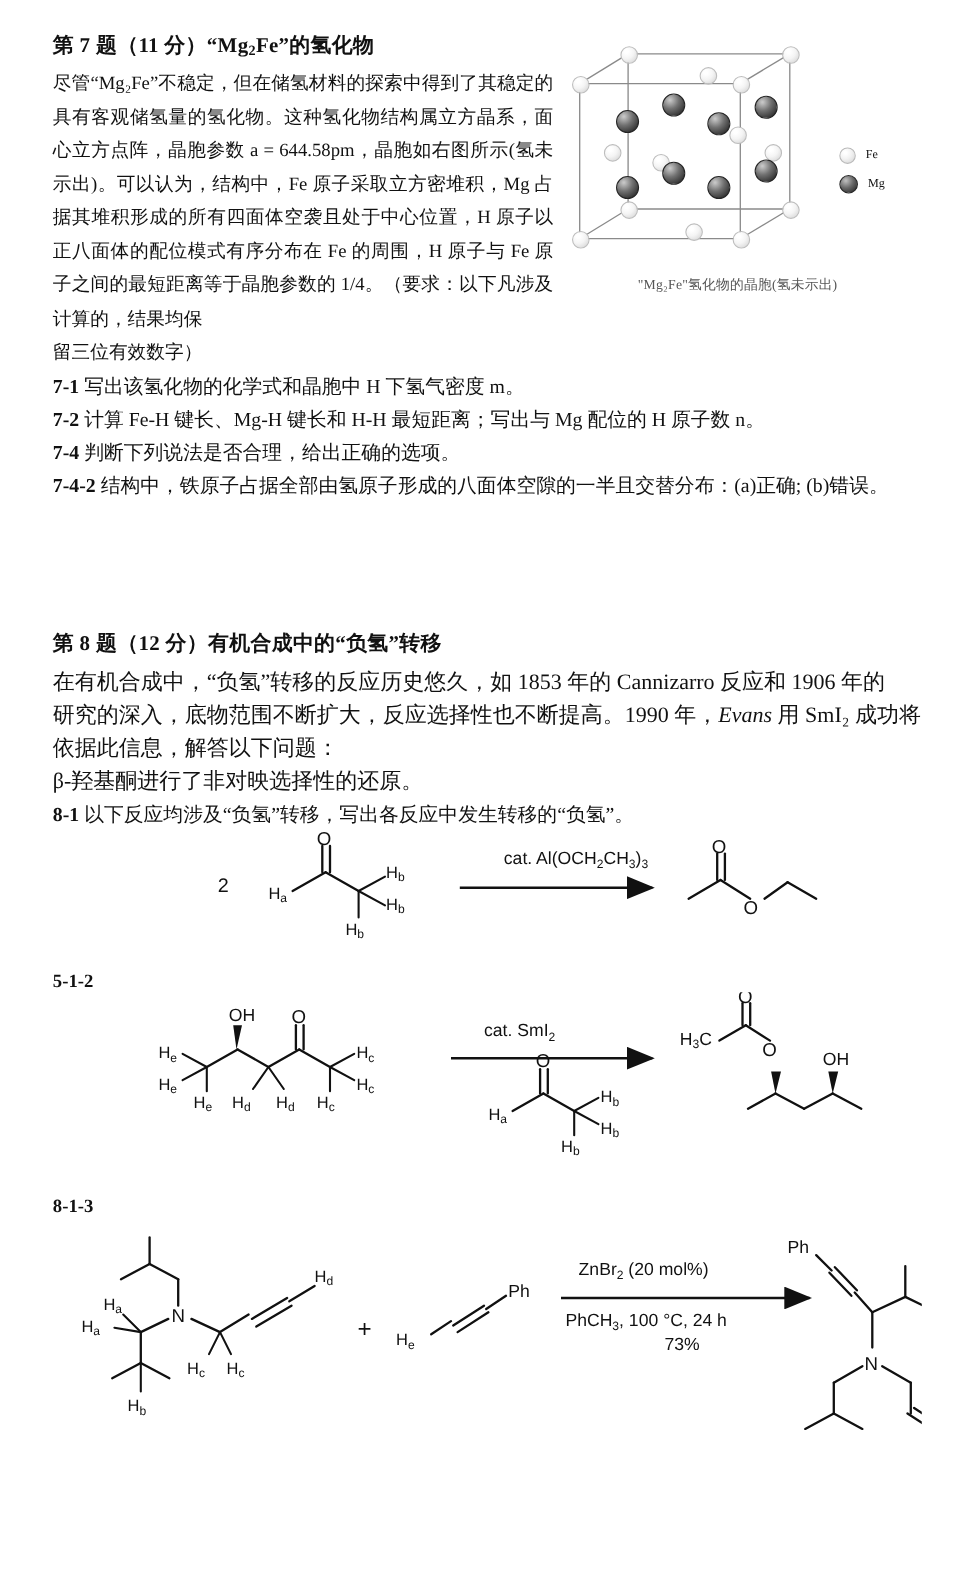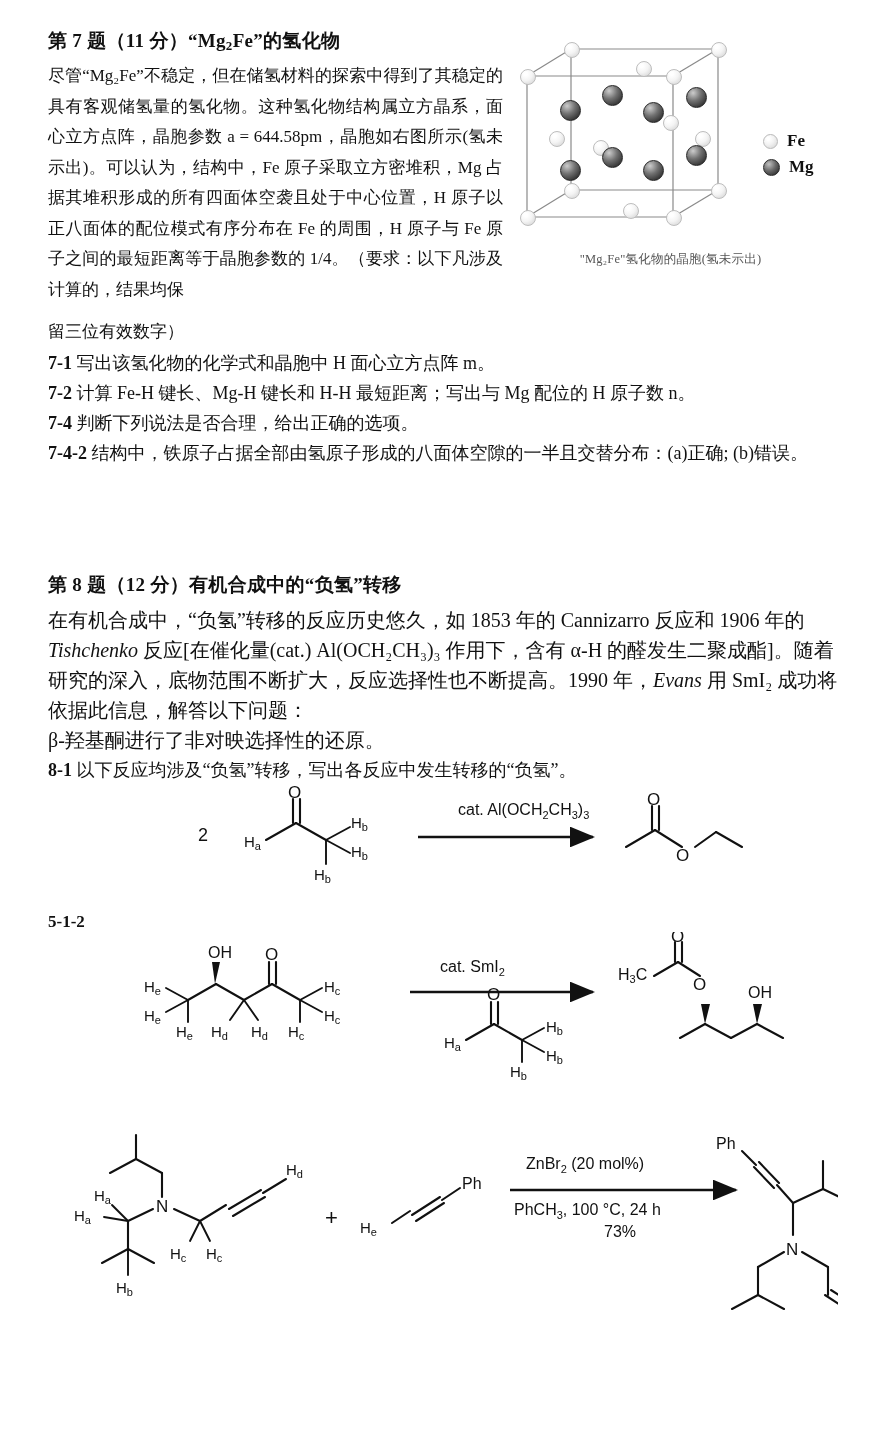--- a/index.html
+++ b/index.html
@@ -40,21 +40,21 @@
   #cell-wrap { position:relative; width:250px; height:205px; margin-left:10px; }
   #legend { position:absolute; left:250px; top:88px; width:85px; font-size:13px; }
   .leg-row { display:flex; align-items:center; gap:9px; height:26px; }
   .leg-fe, .leg-mg { border-radius:50%; display:inline-block; }
   .leg-fe { width:13px; height:13px;
     background:radial-gradient(circle at 34% 30%, #ffffff 10%, #f2f2f2 45%, #d2d2d2 100%);
     border:1px solid #b9b9b9; }
   .leg-mg { width:15px; height:15px;
     background:radial-gradient(circle at 33% 28%, #b9b9b9 4%, #6a6a6a 45%, #1b1b1b 100%);
     border:1px solid #2a2a2a; }
-  .leg-txt { font-size:17px;font-weight:bold; }
+  .leg-txt { font-size:11px; }
   #fig-caption {
     width:335px; text-align:center; font-size:12.5px; color:#555;
     margin-top:6px; letter-spacing:.2px;
   }
 
   
   .atom { position:absolute; border-radius:50%; }
   .fe {
     background:radial-gradient(circle at 33% 28%, #ffffff 12%, #f4f4f4 48%, #cfcfcf 100%);
     border:1px solid #bdbdbd;
@@ -142,26 +142,26 @@
           </div>
         </div>
       </div>
       <div id="fig-caption">"Mg₂Fe"氢化物的晶胞(氢未示出)</div>
     </div>
 
     <div id="s7-text-narrow">
       <p class="para">尽管“Mg₂Fe”不稳定，但在储氢材料的探索中得到了其稳定的具有客观储氢量的氢化物。这种氢化物结构属立方晶系，面心立方点阵，晶胞参数 a = 644.58pm，晶胞如右图所示(氢未示出)。可以认为，结构中，Fe 原子采取立方密堆积，Mg 占据其堆积形成的所有四面体空袭且处于中心位置，H 原子以正八面体的配位模式有序分布在 Fe 的周围，H 原子与 Fe 原子之间的最短距离等于晶胞参数的 1/4。（要求：以下凡涉及计算的，结果均保</p>
     </div>
 
-    <div id="s7-text-wide" style="margin-top:12px;">
+    <div id="s7-text-wide" style="margin-top:0;">
       <p class="para">留三位有效数字）</p>
 
       <p class="qline">
         <span class="qnum">7-1</span>
-        <span>写出该氢化物的化学式和晶胞中 H 面心立方点阵 m。</span>
+        <span>写出该氢化物的化学式和晶胞中 H 下氢气密度 m。</span>
       </p>
       <p class="qline">
         <span class="qnum">7-2</span>
         <span>计算 Fe-H 键长、Mg-H 键长和 H-H 最短距离；写出与 Mg 配位的 H 原子数 n。</span>
       </p>
       <p class="qline">
         <span class="qnum">7-4</span>
         <span>判断下列说法是否合理，给出正确的选项。</span>
       </p>
       <p class="qline">
@@ -171,23 +171,20 @@
     </div>
   </div>
 
   <div id="sec8">
     <div class="h-title">
       <span>第 8 题（12 分）</span><span>有机合成中的“负氢”转移</span>
     </div>
 
     <p class="para">在有机合成中，“负氢”转移的反应历史悠久，如 1853 年的 Cannizarro 反应和 1906 年的</p>
     <p class="para">
-      <span class="it">Tishchenko</span><span> 反应[在催化量(cat.) Al(OCH₂CH₃)₃ 作用下，含有 α-H 的醛发生二聚成酯]。随着</span>
-    </p>
-    <p class="para">
       <span>研究的深入，底物范围不断扩大，反应选择性也不断提高。1990 年，</span><span class="it">Evans</span><span> 用 SmI₂ 成功将</span>
     </p>
     <p class="para">依据此信息，解答以下问题：</p>
     <p class="para">β-羟基酮进行了非对映选择性的还原。</p>
     <p class="qline">
       <span class="qnum">8-1</span>
       <span>以下反应均涉及“负氢”转移，写出各反应中发生转移的“负氢”。</span>
     </p>
 
     <div class="scheme" style="height:125px;">
@@ -291,20 +288,21 @@
         <line class="bond" x1="657" y1="92" x2="632" y2="106"></line>
         <line class="bond" x1="657" y1="92" x2="683" y2="106"></line>
         <line class="bond" x1="683" y1="106" x2="709" y2="92"></line>
 
         <polygon points="709,92 705,72 714,72" fill="#111"></polygon>
         <text x="700" y="66" class="lbl" style="font-size:16px;">OH</text>
         <line class="bond" x1="709" y1="92" x2="735" y2="106"></line>
       </svg>
     </div>
 
+    <div class="sublabel" style="margin-top:0px;">8-1-3</div>
     <div class="scheme" style="height:215px;">
       <svg width="790" height="215" class="svgbox">
 
         <text x="108" y="95" class="lbl" style="font-size:17px;">N</text>
 
         <line class="bond" x1="114" y1="80" x2="114" y2="56"></line>
         <line class="bond" x1="114" y1="56" x2="88" y2="42"></line>
         <line class="bond" x1="88" y1="42" x2="88" y2="18"></line>
         <line class="bond" x1="88" y1="42" x2="62" y2="56"></line>
 

